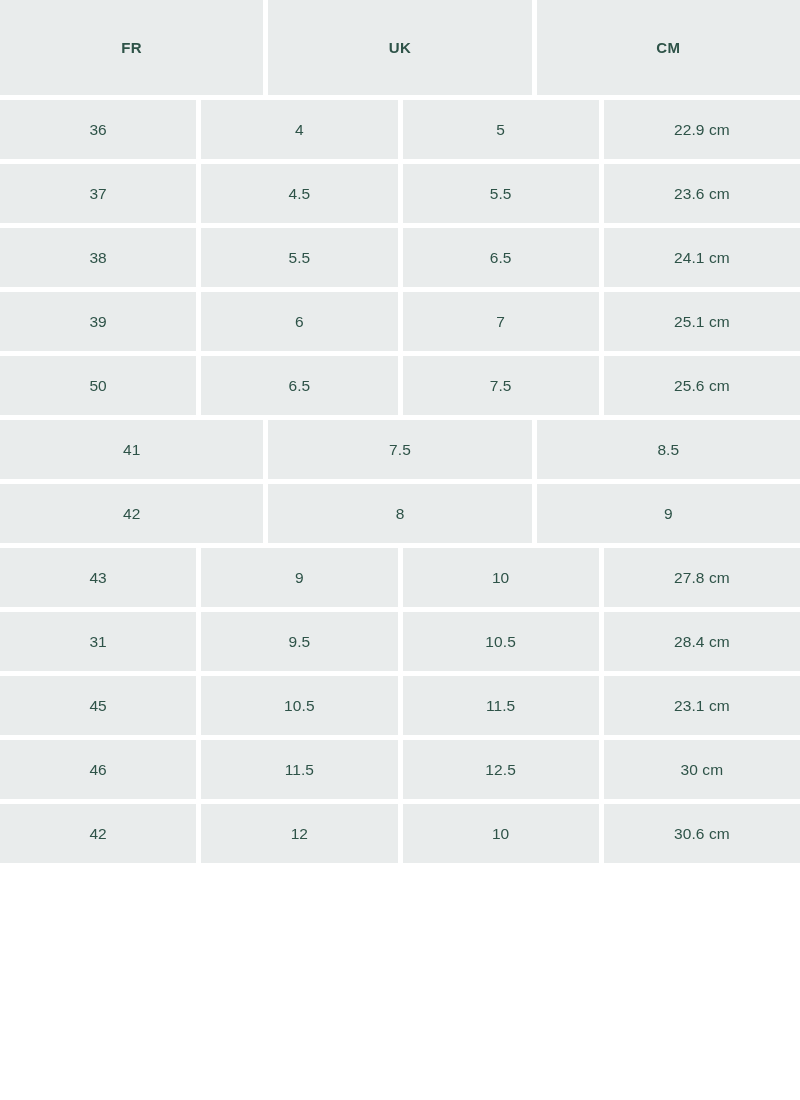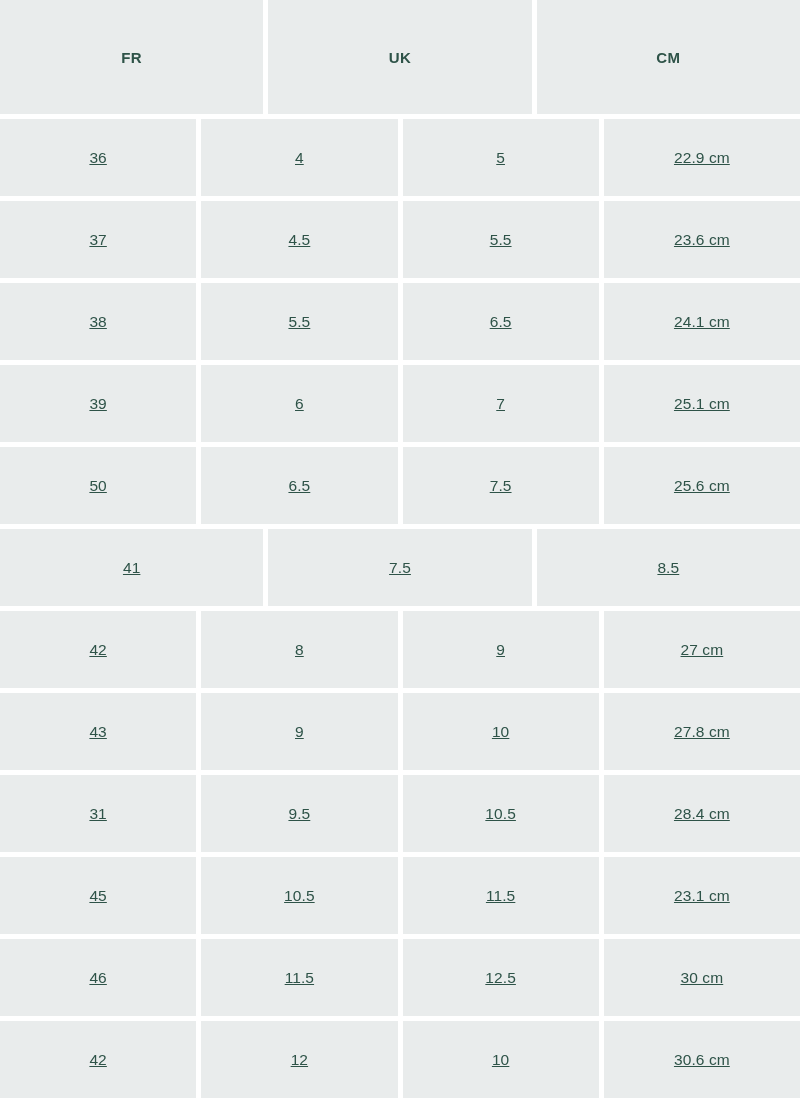--- a/index.html
+++ b/index.html
@@ -34,32 +34,31 @@
     background: #e9ecec;
     display: flex;
     align-items: center;
     justify-content: center;
     text-align: center;
     color: #2e5348;
     box-sizing: border-box;
   }
 
   .header-row .cell {
-    height: 114px;
+    height: 95px;
     font-size: 15px;
     font-weight: 700;
     letter-spacing: 0.4px;
   }
 
   .data-row .cell {
-    height: 77px;
+    height: 59px;
     font-size: 15.5px;
     font-weight: 400;
     letter-spacing: 0.1px;
-    text-decoration: underline;
   }
 </style>
 </head>
 <body>
 
 <div class="size-table">
   <div class="table-row header-row">
       <div class="cell">FR</div>
       <div class="cell">UK</div>
       <div class="cell">CM</div>
@@ -96,21 +95,20 @@
     </div>
     <div class="table-row data-row">
       <div class="cell">41</div>
       <div class="cell">7.5</div>
       <div class="cell">8.5</div>
     </div>
     <div class="table-row data-row">
       <div class="cell">42</div>
       <div class="cell">8</div>
       <div class="cell">9</div>
-      <div class="cell">27 cm</div>
     </div>
     <div class="table-row data-row">
       <div class="cell">43</div>
       <div class="cell">9</div>
       <div class="cell">10</div>
       <div class="cell">27.8 cm</div>
     </div>
     <div class="table-row data-row">
       <div class="cell">31</div>
       <div class="cell">9.5</div>

